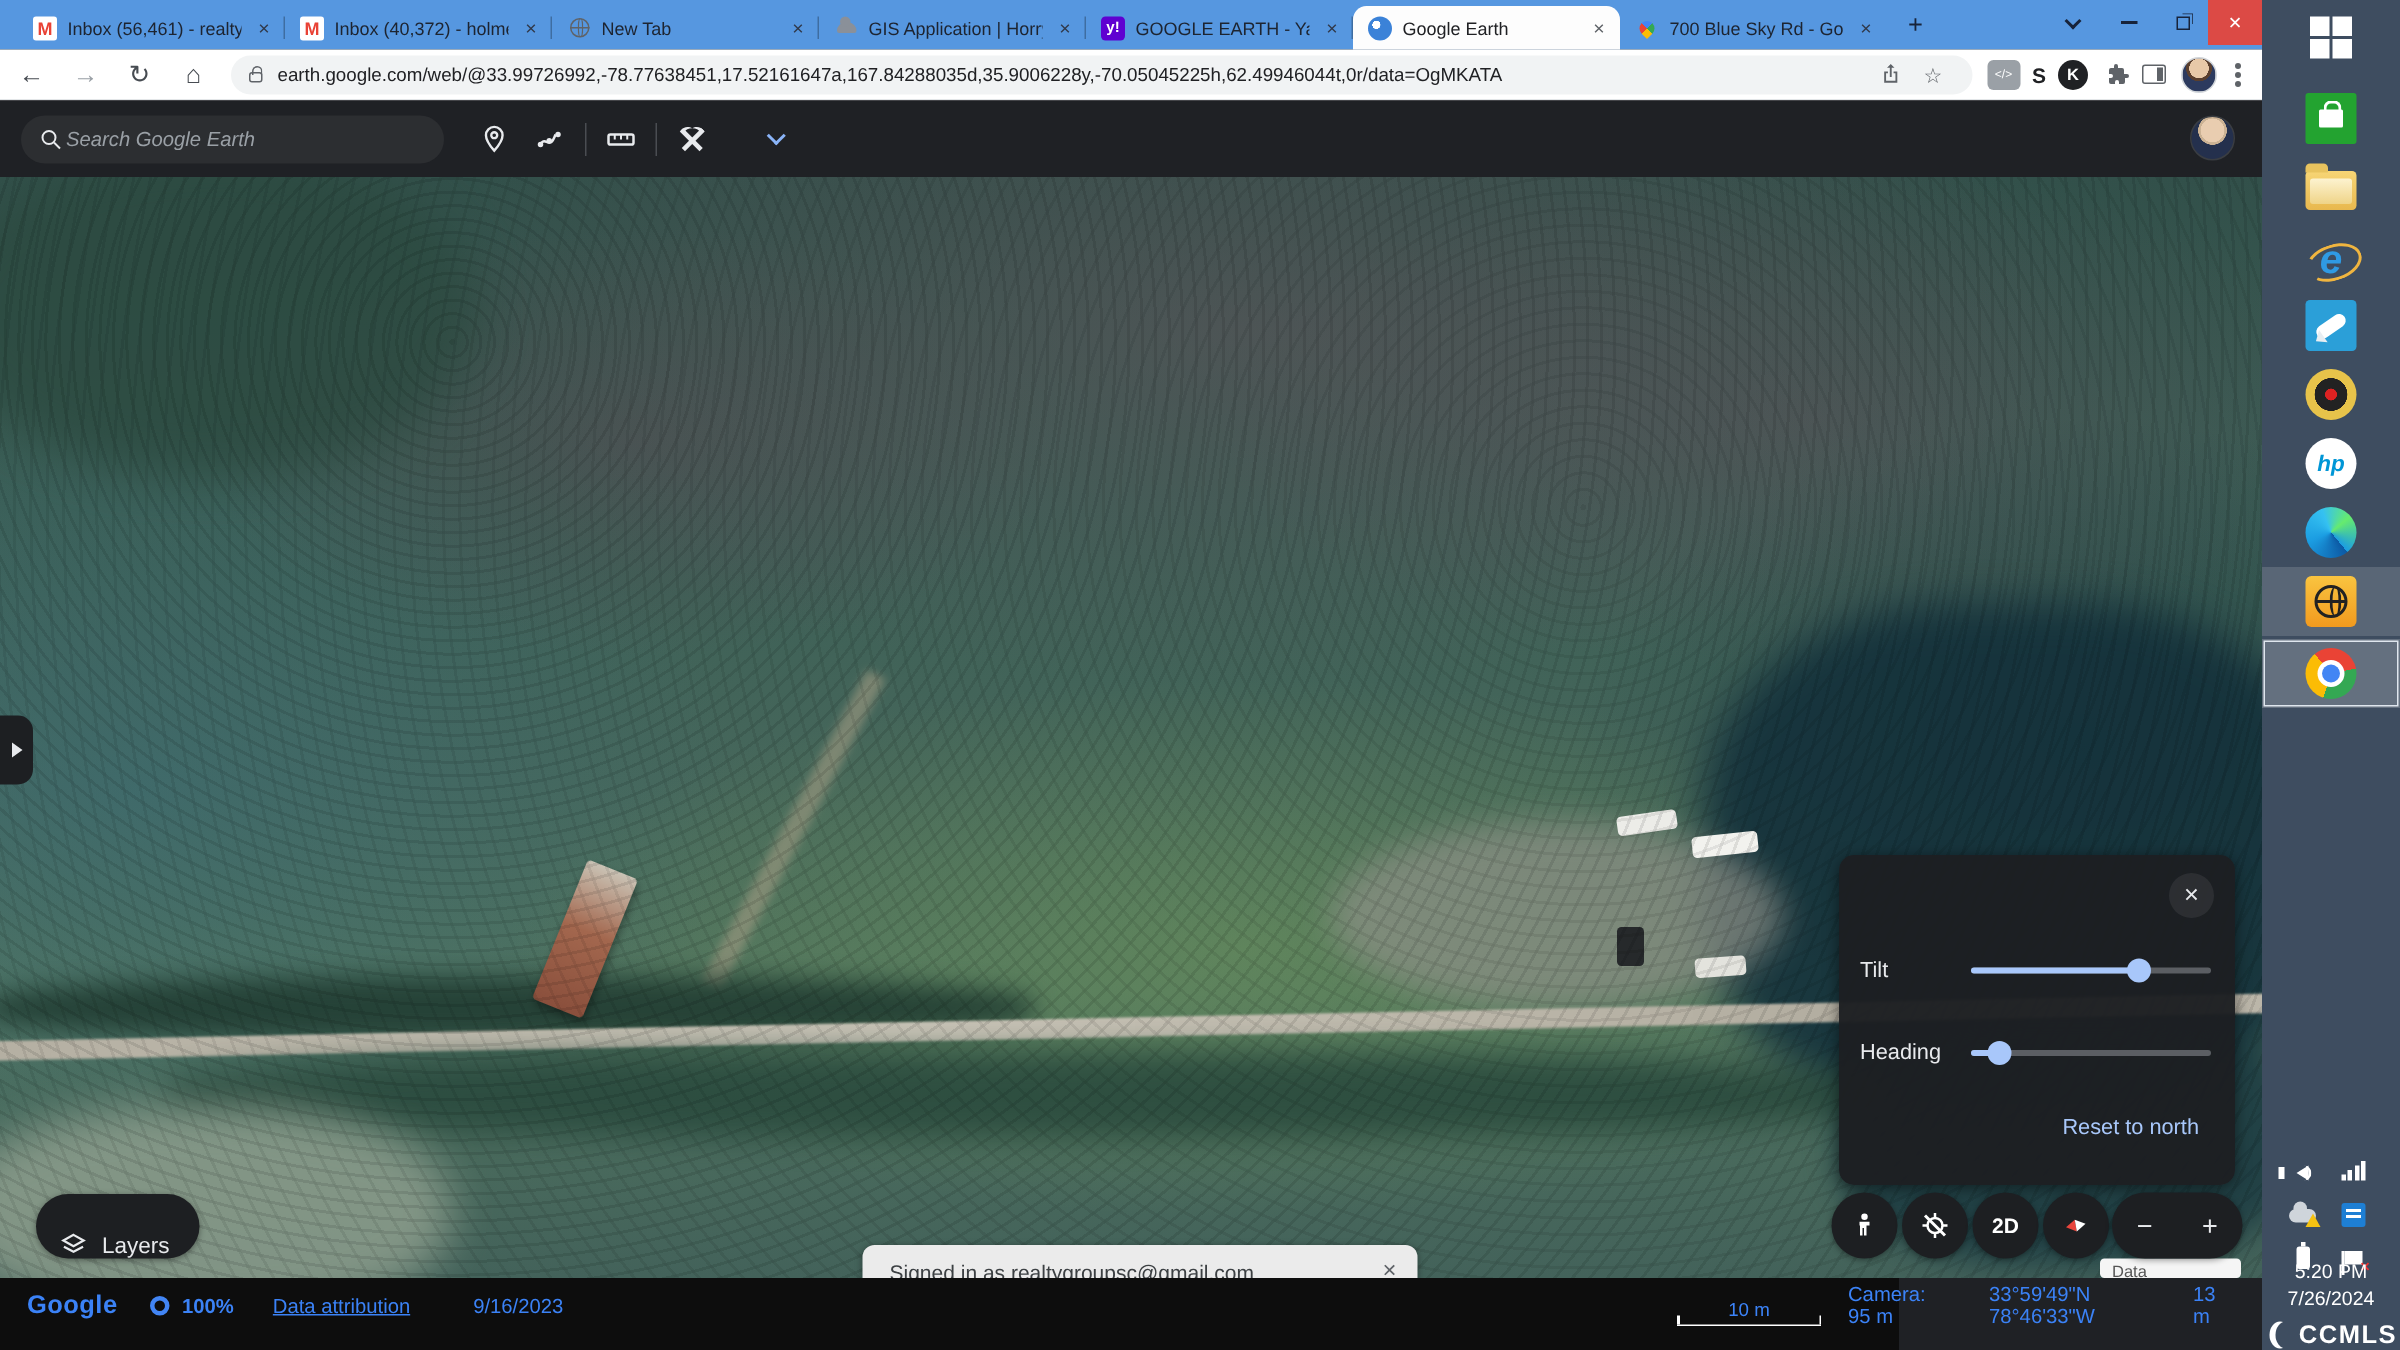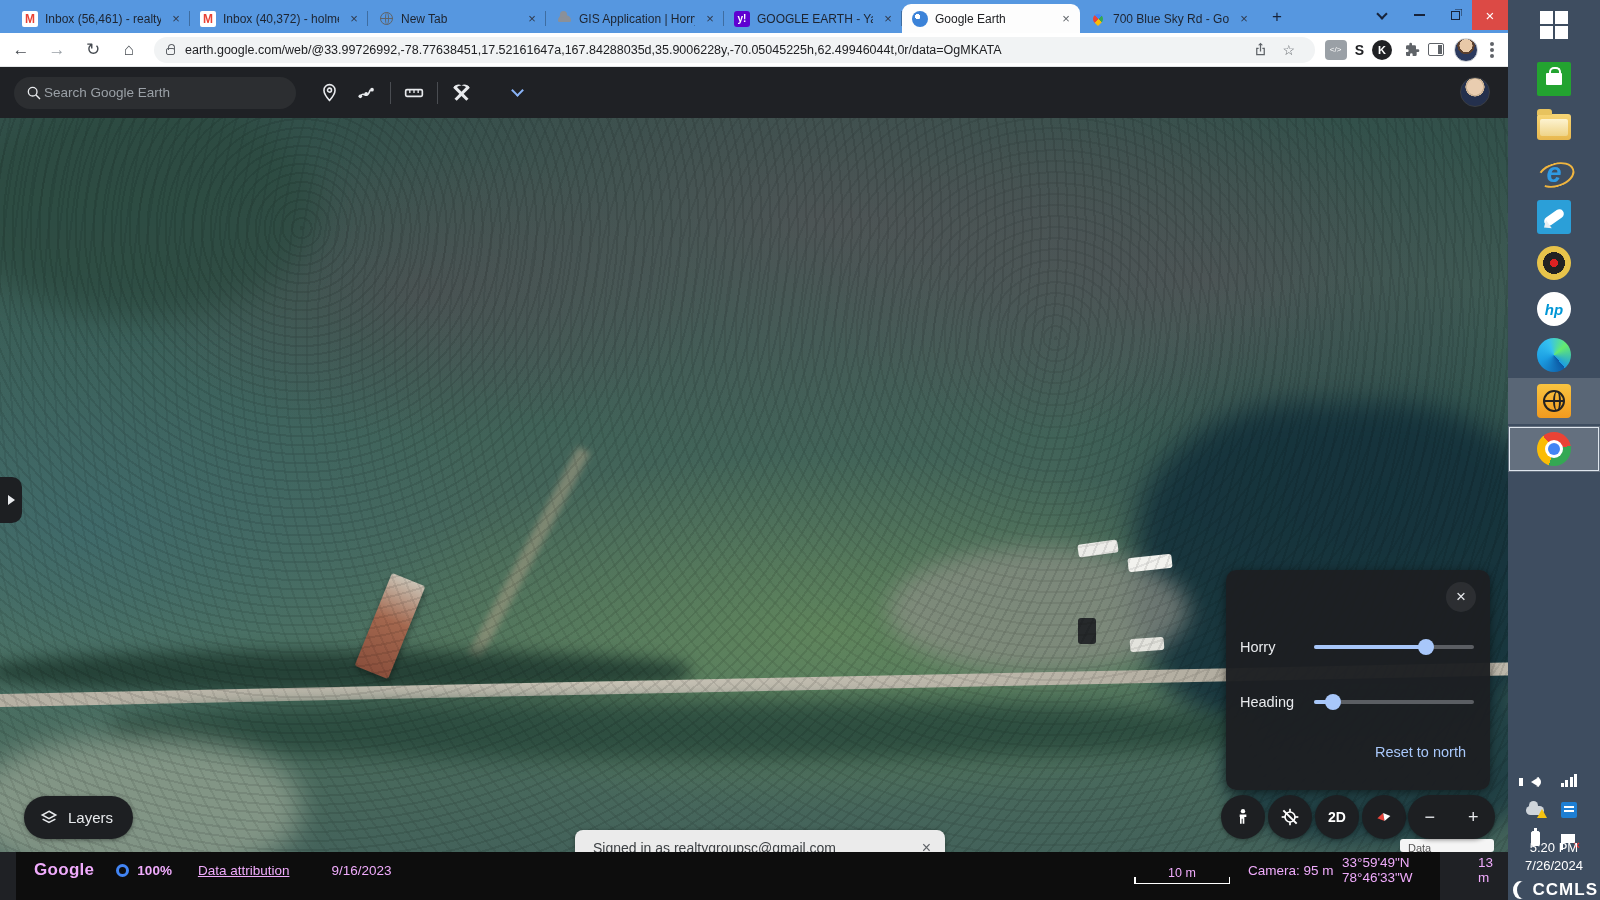--- a/index.html
+++ b/index.html
@@ -48,21 +48,21 @@
   .extK{flex:none;width:20px;height:20px;border-radius:10px;background:#202124;color:#fff;font-size:11px;font-weight:bold;display:flex;align-items:center;justify-content:center;margin-right:8px;cursor:pointer;}
   .sidepanel{flex:none;width:16px;height:13px;border:1.5px solid #5f6368;border-radius:2px;position:relative;margin-right:10px;cursor:pointer;}
   .sidepanel:before{content:"";position:absolute;right:1px;top:1px;bottom:1px;width:4px;background:#5f6368;}
   .avatar{flex:none;width:24px;height:24px;border-radius:12px;background:radial-gradient(circle at 50% 30%,#e8c9a8 0 34%,#5a3f2e 35% 45%,#2c3a5e 46%);margin-right:8px;cursor:pointer;border:1px solid #d2d6da;}
   .kebab{flex:none;width:4px;height:4px;border-radius:2px;background:#5f6368;box-shadow:0 6px 0 #5f6368,0 -6px 0 #5f6368;margin:0 14px 0 4px;cursor:pointer;}
 
   
   #earth{position:absolute;left:0;top:67px;width:1508px;height:833px;background:#1f2125;}
   #eheader{position:absolute;left:0;top:0;width:1508px;height:51px;background:#1f2125;display:flex;align-items:center;}
   #esearch{width:282px;height:32px;margin-left:14px;background:#2c2e31;border-radius:16px;display:flex;align-items:center;padding:0 12px;}
-  #esearch input{flex:1;background:transparent;border:none;outline:none;color:#e8eaed;font-size:13.5px;}
+  #esearch input{flex:1;background:transparent;border:none;outline:none;color:#e8eaed;font-size:13.5px;font-style:italic;}
   #esearch input::placeholder{color:#9aa0a6;}
   .etool{width:38px;height:38px;display:flex;align-items:center;justify-content:center;cursor:pointer;border-radius:19px;}
   .esep{width:1px;height:22px;background:#4a4d52;margin:0 4px;}
   .echev{width:9px;height:9px;border-right:2.2px solid #8ab4f8;border-bottom:2.2px solid #8ab4f8;transform:rotate(45deg);margin-top:-4px;}
   #eavatar{position:absolute;right:18px;top:10px;width:30px;height:30px;border-radius:15px;background:radial-gradient(circle at 50% 32%,#e9cdb0 0 33%,#cbb294 34% 40%,#24304d 41%);border:1px solid #3a3d42;cursor:pointer;}
 
   
   #map{position:absolute;left:0;top:51px;width:1508px;height:734px;overflow:hidden;
     background:
       radial-gradient(900px 380px at 55% 14%, rgba(102,82,92,.48), transparent 62%),
@@ -88,21 +88,21 @@
   #car1{left:1078px;top:424px;width:40px;height:13px;background:#ecece8;transform:rotate(-8deg);}
   #car2{left:1128px;top:438px;width:44px;height:14px;background:#f2f2ee;transform:rotate(-6deg);}
   #carD{left:1078px;top:500px;width:18px;height:26px;background:#26292b;}
   #car3{left:1130px;top:520px;width:34px;height:13px;background:#e3e3dd;transform:rotate(-4deg);}
   #righttrees{left:1135px;top:285px;width:420px;height:340px;background:#14313b;border-radius:40%;filter:blur(14px);opacity:.9;}
   #righttrees2{left:1225px;top:555px;width:310px;height:170px;background:#1b3a41;border-radius:40%;filter:blur(11px);opacity:.85;}
 
   
   #sidetoggle{position:absolute;left:0;top:410px;width:22px;height:46px;background:#1d1f22;border-radius:0 10px 10px 0;display:flex;align-items:center;justify-content:center;cursor:pointer;}
   #sidetoggle .tri{width:0;height:0;border-left:7px solid #e8eaed;border-top:5px solid transparent;border-bottom:5px solid transparent;}
-  #layersbtn{position:absolute;left:24px;top:729px;height:43px;padding:0 20px 0 16px;background:#1d1f22;border-radius:22px;display:flex;align-items:center;gap:10px;color:#e8eaed;font-size:15px;cursor:pointer;box-shadow:0 1px 4px rgba(0,0,0,.4);}
+  #layersbtn{position:absolute;left:24px;top:729px;height:43px;padding:0 20px 0 16px;background:#1d1f22;border-radius:22px;display:flex;align-items:flex-end;gap:10px;color:#e8eaed;font-size:15px;cursor:pointer;box-shadow:0 1px 4px rgba(0,0,0,.4);}
   #toast{position:absolute;left:575px;top:763px;width:370px;height:36px;background:#ebebeb;border-radius:8px 8px 0 0;display:flex;align-items:center;padding:0 14px 0 18px;color:#3c4043;font-size:14px;box-shadow:0 1px 5px rgba(0,0,0,.35);}
   #toast .x{margin-left:auto;color:#5f6368;font-size:16px;cursor:pointer;}
 
   #navpanel{position:absolute;left:1226px;top:503px;width:264px;height:220px;background:rgba(29,31,34,.97);border-radius:10px;box-shadow:0 2px 10px rgba(0,0,0,.5);color:#e8eaed;}
   #panelclose{position:absolute;right:14px;top:12px;width:30px;height:30px;border-radius:15px;background:rgba(255,255,255,.07);color:#e8eaed;font-size:17px;display:flex;align-items:center;justify-content:center;cursor:pointer;}
   .srow{position:absolute;left:14px;right:16px;height:20px;display:flex;align-items:center;}
   #tiltrow{top:67px;}#headrow{top:122px;justify-content:center;}
   .slabel{width:74px;font-size:14.5px;color:#e8eaed;}
   .slider{position:relative;flex:1;height:20px;cursor:pointer;}
   .strack{position:absolute;left:0;right:0;top:8px;height:4px;border-radius:2px;background:#5b5e63;}
@@ -115,21 +115,21 @@
   #zoomtip{position:absolute;left:1400px;top:772px;width:94px;height:13px;background:#f5f5f5;border-radius:3px;overflow:hidden;color:#555;font-size:11px;padding:3px 8px 0;}
   .ctl{position:absolute;top:728px;width:44px;height:44px;border-radius:22px;background:#1d1f22;display:flex;align-items:center;justify-content:center;cursor:pointer;box-shadow:0 1px 4px rgba(0,0,0,.4);color:#fff;}
   #ctl-pegman{left:1221px;}
   #ctl-loc{left:1268px;}
   #ctl-2d{left:1315px;font-size:14px;font-weight:bold;}
   #ctl-compass{left:1362px;}
   #zoompill{position:absolute;left:1408px;top:728px;width:87px;height:44px;border-radius:22px;background:#1d1f22;display:flex;box-shadow:0 1px 4px rgba(0,0,0,.4);}
   .zbtn{flex:1;display:flex;align-items:center;justify-content:center;color:#e8eaed;font-size:18px;cursor:pointer;}
 
   
-  #statusbar{position:absolute;left:16px;top:785px;width:1424px;height:48px;background:#0d0d0d;color:#f0abfc;z-index:5;}
+  #statusbar{position:absolute;left:0;top:785px;width:1266px;height:48px;background:#0d0d0d;color:#3b82f6;z-index:5;}
   #statusbar .row{position:absolute;left:0;right:0;top:8px;height:20px;display:flex;align-items:center;}
   #glogo{margin-left:18px;font-size:17px;font-weight:bold;letter-spacing:.3px;}
   #bluering{width:13px;height:13px;border:3px solid #4285f4;border-radius:50%;margin-left:22px;}
   #zoompct{margin-left:8px;font-size:13.5px;font-weight:bold;}
   #attrib{margin-left:26px;font-size:13.5px;text-decoration:underline;cursor:pointer;}
   #imgdate{margin-left:42px;font-size:13.5px;}
   #scalebar{position:absolute;left:1118px;top:6px;width:96px;height:18px;border-bottom:1.5px solid #fff;text-align:center;font-size:12.5px;}
   #scalebar:before,#scalebar:after{content:"";position:absolute;bottom:0;width:1.5px;height:6px;background:#fff;}
   #scalebar:before{left:0;}#scalebar:after{right:0;}
   #camtxt{position:absolute;left:1232px;font-size:13.5px;}
@@ -361,21 +361,21 @@
       <div id="toast">
         <span>Signed in as realtygroupsc@gmail.com</span>
         <span class="x">×</span>
       </div>
 
       <div id="zoomtip"><span>Data</span></div>
 
       <div id="navpanel">
         <div id="panelclose">×</div>
         <div class="srow" id="tiltrow">
-          <span class="slabel">Horry</span>
+          <span class="slabel">Tilt</span>
           <div class="slider">
             <div class="strack"></div>
             <div class="sfill" id="tiltfill"></div>
             <div class="sthumb" id="tiltthumb"></div>
           </div>
         </div>
         <div class="srow" id="headrow">
           <span class="slabel">Heading</span>
           <div class="slider">
             <div class="strack"></div>

